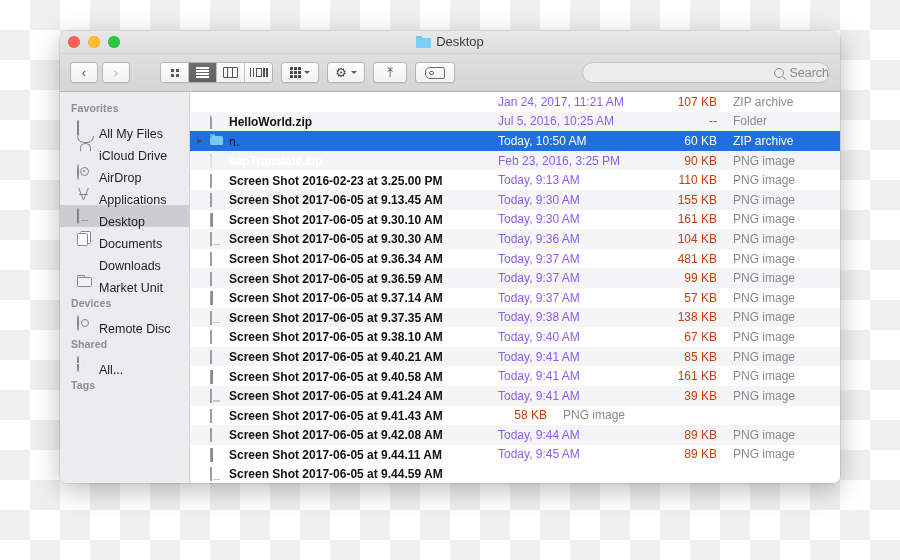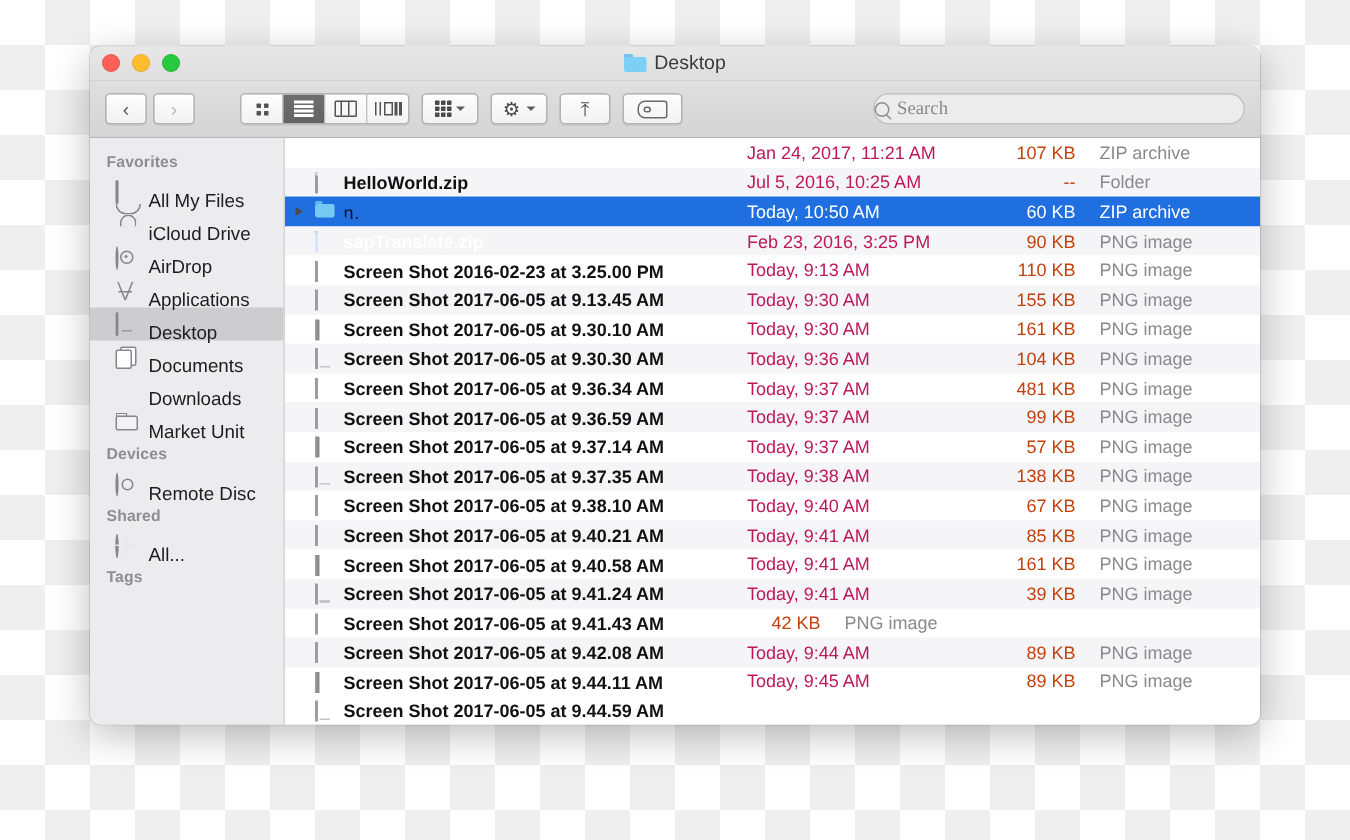--- a/index.html
+++ b/index.html
@@ -190,23 +190,22 @@
   .search {
     margin-left: auto;
     width: 248px;
     height: 21px;
     background: #ececec;
     border: 0.5px solid #c3c2c3;
     border-radius: 11px;
     box-sizing: border-box;
     display: flex;
     align-items: center;
-    justify-content: flex-start;
+    justify-content: flex-end;
     gap: 5px;
-    font-family: Liberation Serif, serif;
   }
   .mag {
     width: 8px; height: 8px;
     border: 1.3px solid #8c8c8c;
     border-radius: 50%;
     position: relative;
   }
   .mag::after {
     content: "";
     position: absolute;
@@ -518,21 +517,21 @@
     overflow: hidden;
   }
   .c-name {
     width: 300px;
     display: flex;
     align-items: center;
     gap: 6px;
     padding-left: 4px;
     margin-top: 40px;
   }
-  .c-date { width: 170px; color: #be185d; }
+  .c-date { width: 170px; color: #8b5cf6; }
   .c-size { width: 65px; text-align: right; color: #c2410c; }
   .c-kind { flex: 1; color: #8a8a8e; }
   .row.selected .c-date,
   .row.selected .c-size,
   .row.selected .c-kind { color: #ffffff; }
 
   .twisty {
     width: 10px;
     flex: 0 0 10px;
     display: flex;
@@ -933,21 +932,21 @@
             <div class="cell c-date">Today, 9:41 AM</div>
             <div class="cell c-size">39 KB</div>
             <div class="cell c-kind">PNG image</div>
           </div>
           <div class="row">
             <div class="cell c-name">
               <span class="twisty"></span>
               <span class="fic"><span class="fic-png barred"></span></span>
               <span class="fname">Screen Shot 2017-06-05 at 9.42.08 AM</span>
             </div>
-            <div class="cell c-size">42 KB</div>
+            <div class="cell c-size">58 KB</div>
             <div class="cell c-kind">PNG image</div>
           </div>
           <div class="row alt">
             <div class="cell c-name">
               <span class="twisty"></span>
               <span class="fic"><span class="fic-png leftbar"></span></span>
               <span class="fname">Screen Shot 2017-06-05 at 9.44.11 AM</span>
             </div>
             <div class="cell c-date">Today, 9:44 AM</div>
             <div class="cell c-size">89 KB</div>

